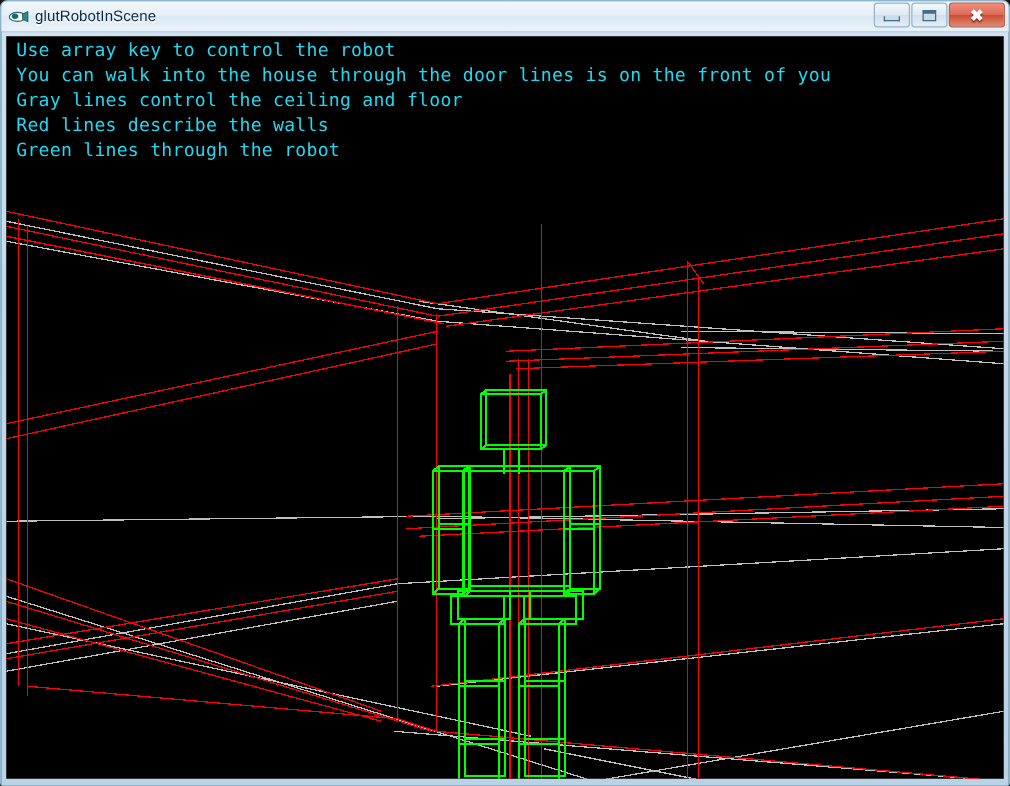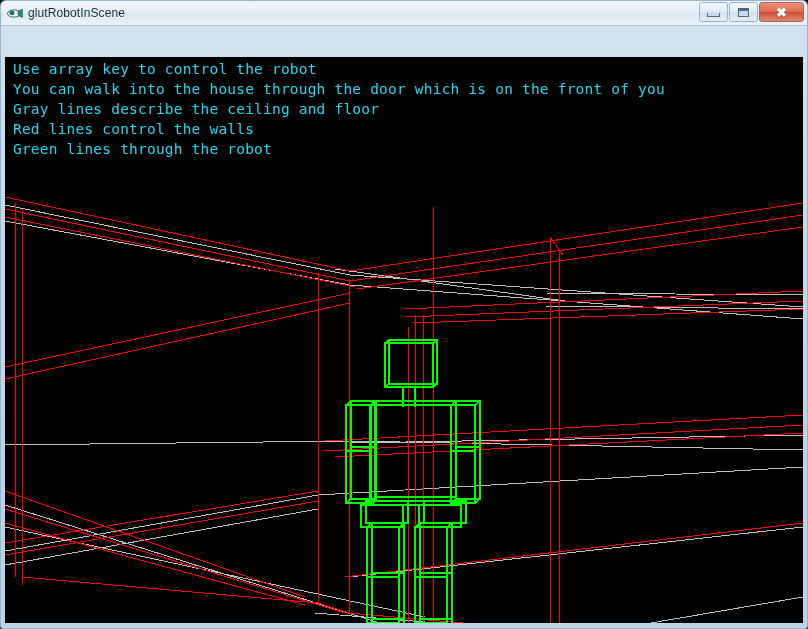--- a/index.html
+++ b/index.html
@@ -115,21 +115,20 @@
     flex: 1 1 auto;
     padding: 3px 4px 5px 4px;
     box-sizing: border-box;
     display: flex;
   }
   .gl-canvas {
     position: relative;
     flex: 1 1 auto;
     background: #000000;
     overflow: hidden;
-    margin-top: 28px;
   }
   .gl-canvas svg {
     position: absolute;
     left: 0; top: 0;
     display: block;
   }
 
   
   .help-text {
     position: absolute;
@@ -343,21 +342,21 @@
             <line x1="415" y1="516" x2="447" y2="516"></line>
 
             <line x1="410" y1="566" x2="442" y2="566"></line>
             <line x1="415" y1="562" x2="447" y2="562"></line>
           </g>
         </g>
       </svg>
 
       <div class="help-text">
         <div class="help-line">Use array key to control the robot</div>
-        <div class="help-line">You can walk into the house through the door which is on the front of you</div>
-        <div class="help-line">Gray lines describe the ceiling and floor</div>
-        <div class="help-line">Red lines control the walls</div>
+        <div class="help-line">You can walk into the house through the door lines is on the front of you</div>
+        <div class="help-line">Gray lines control the ceiling and floor</div>
+        <div class="help-line">Red lines describe the walls</div>
         <div class="help-line">Green lines through the robot</div>
       </div>
 
     </div>
   </div>
 </div>
 
 </body></html>

